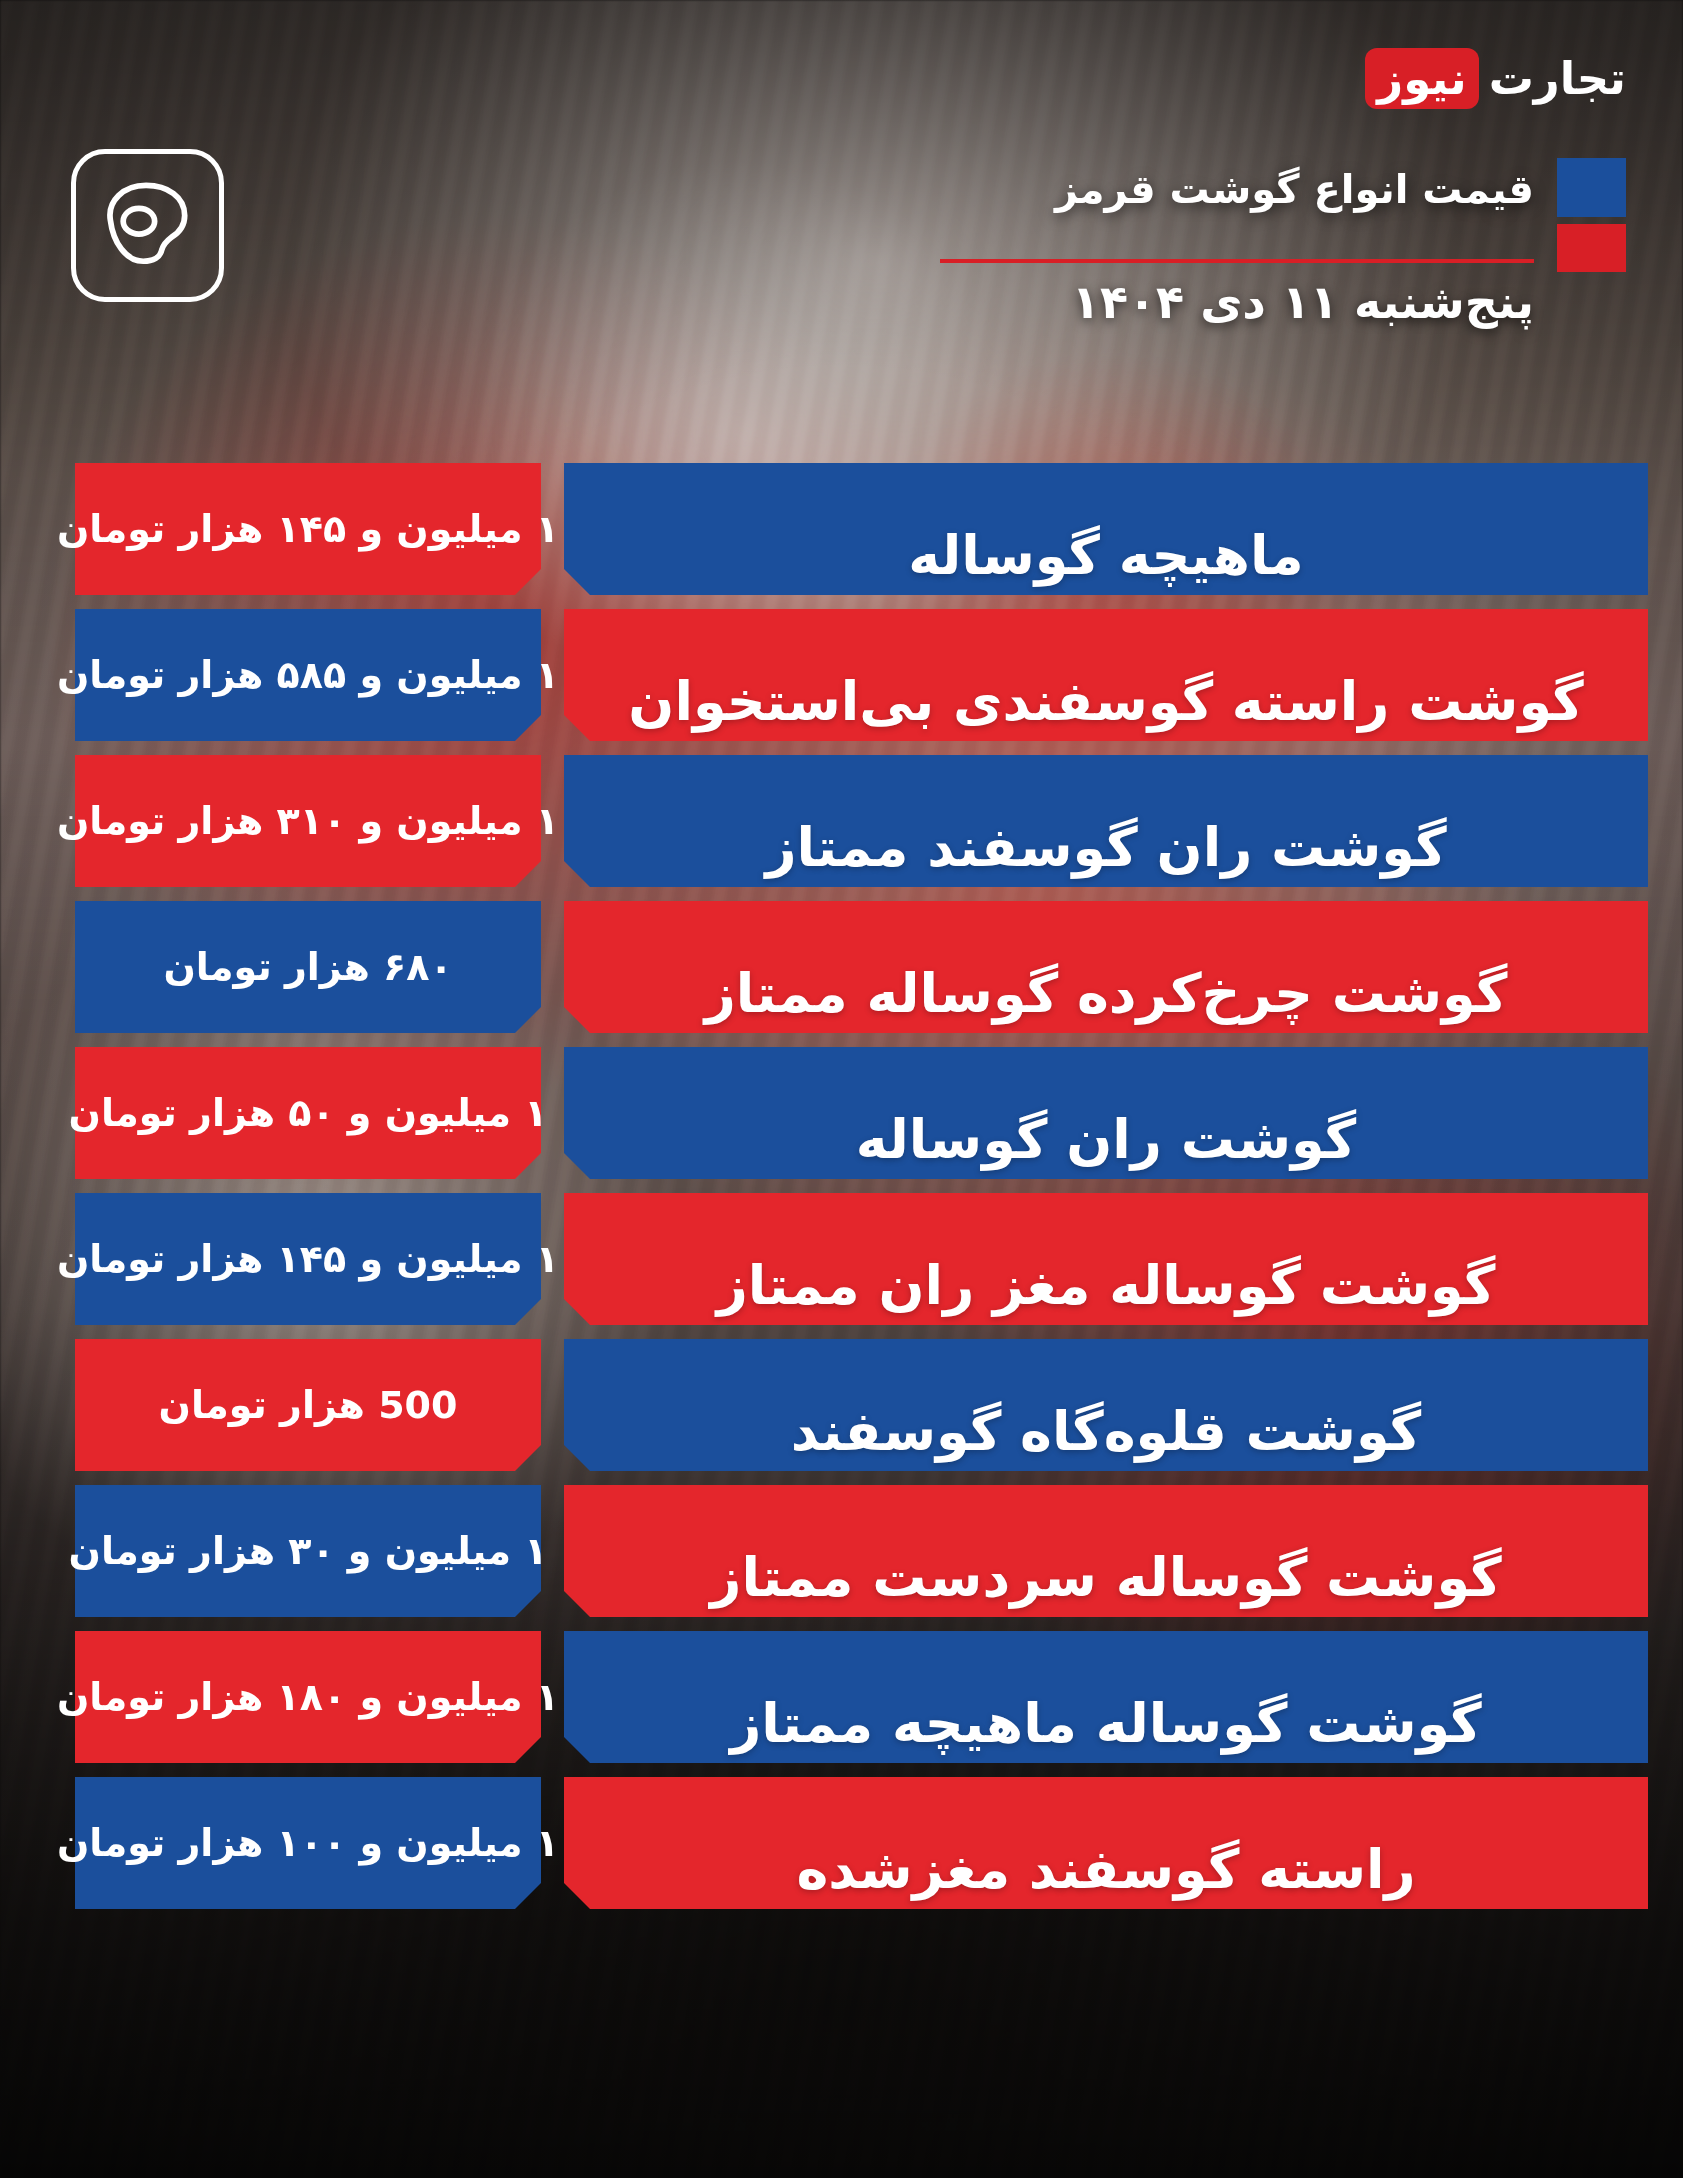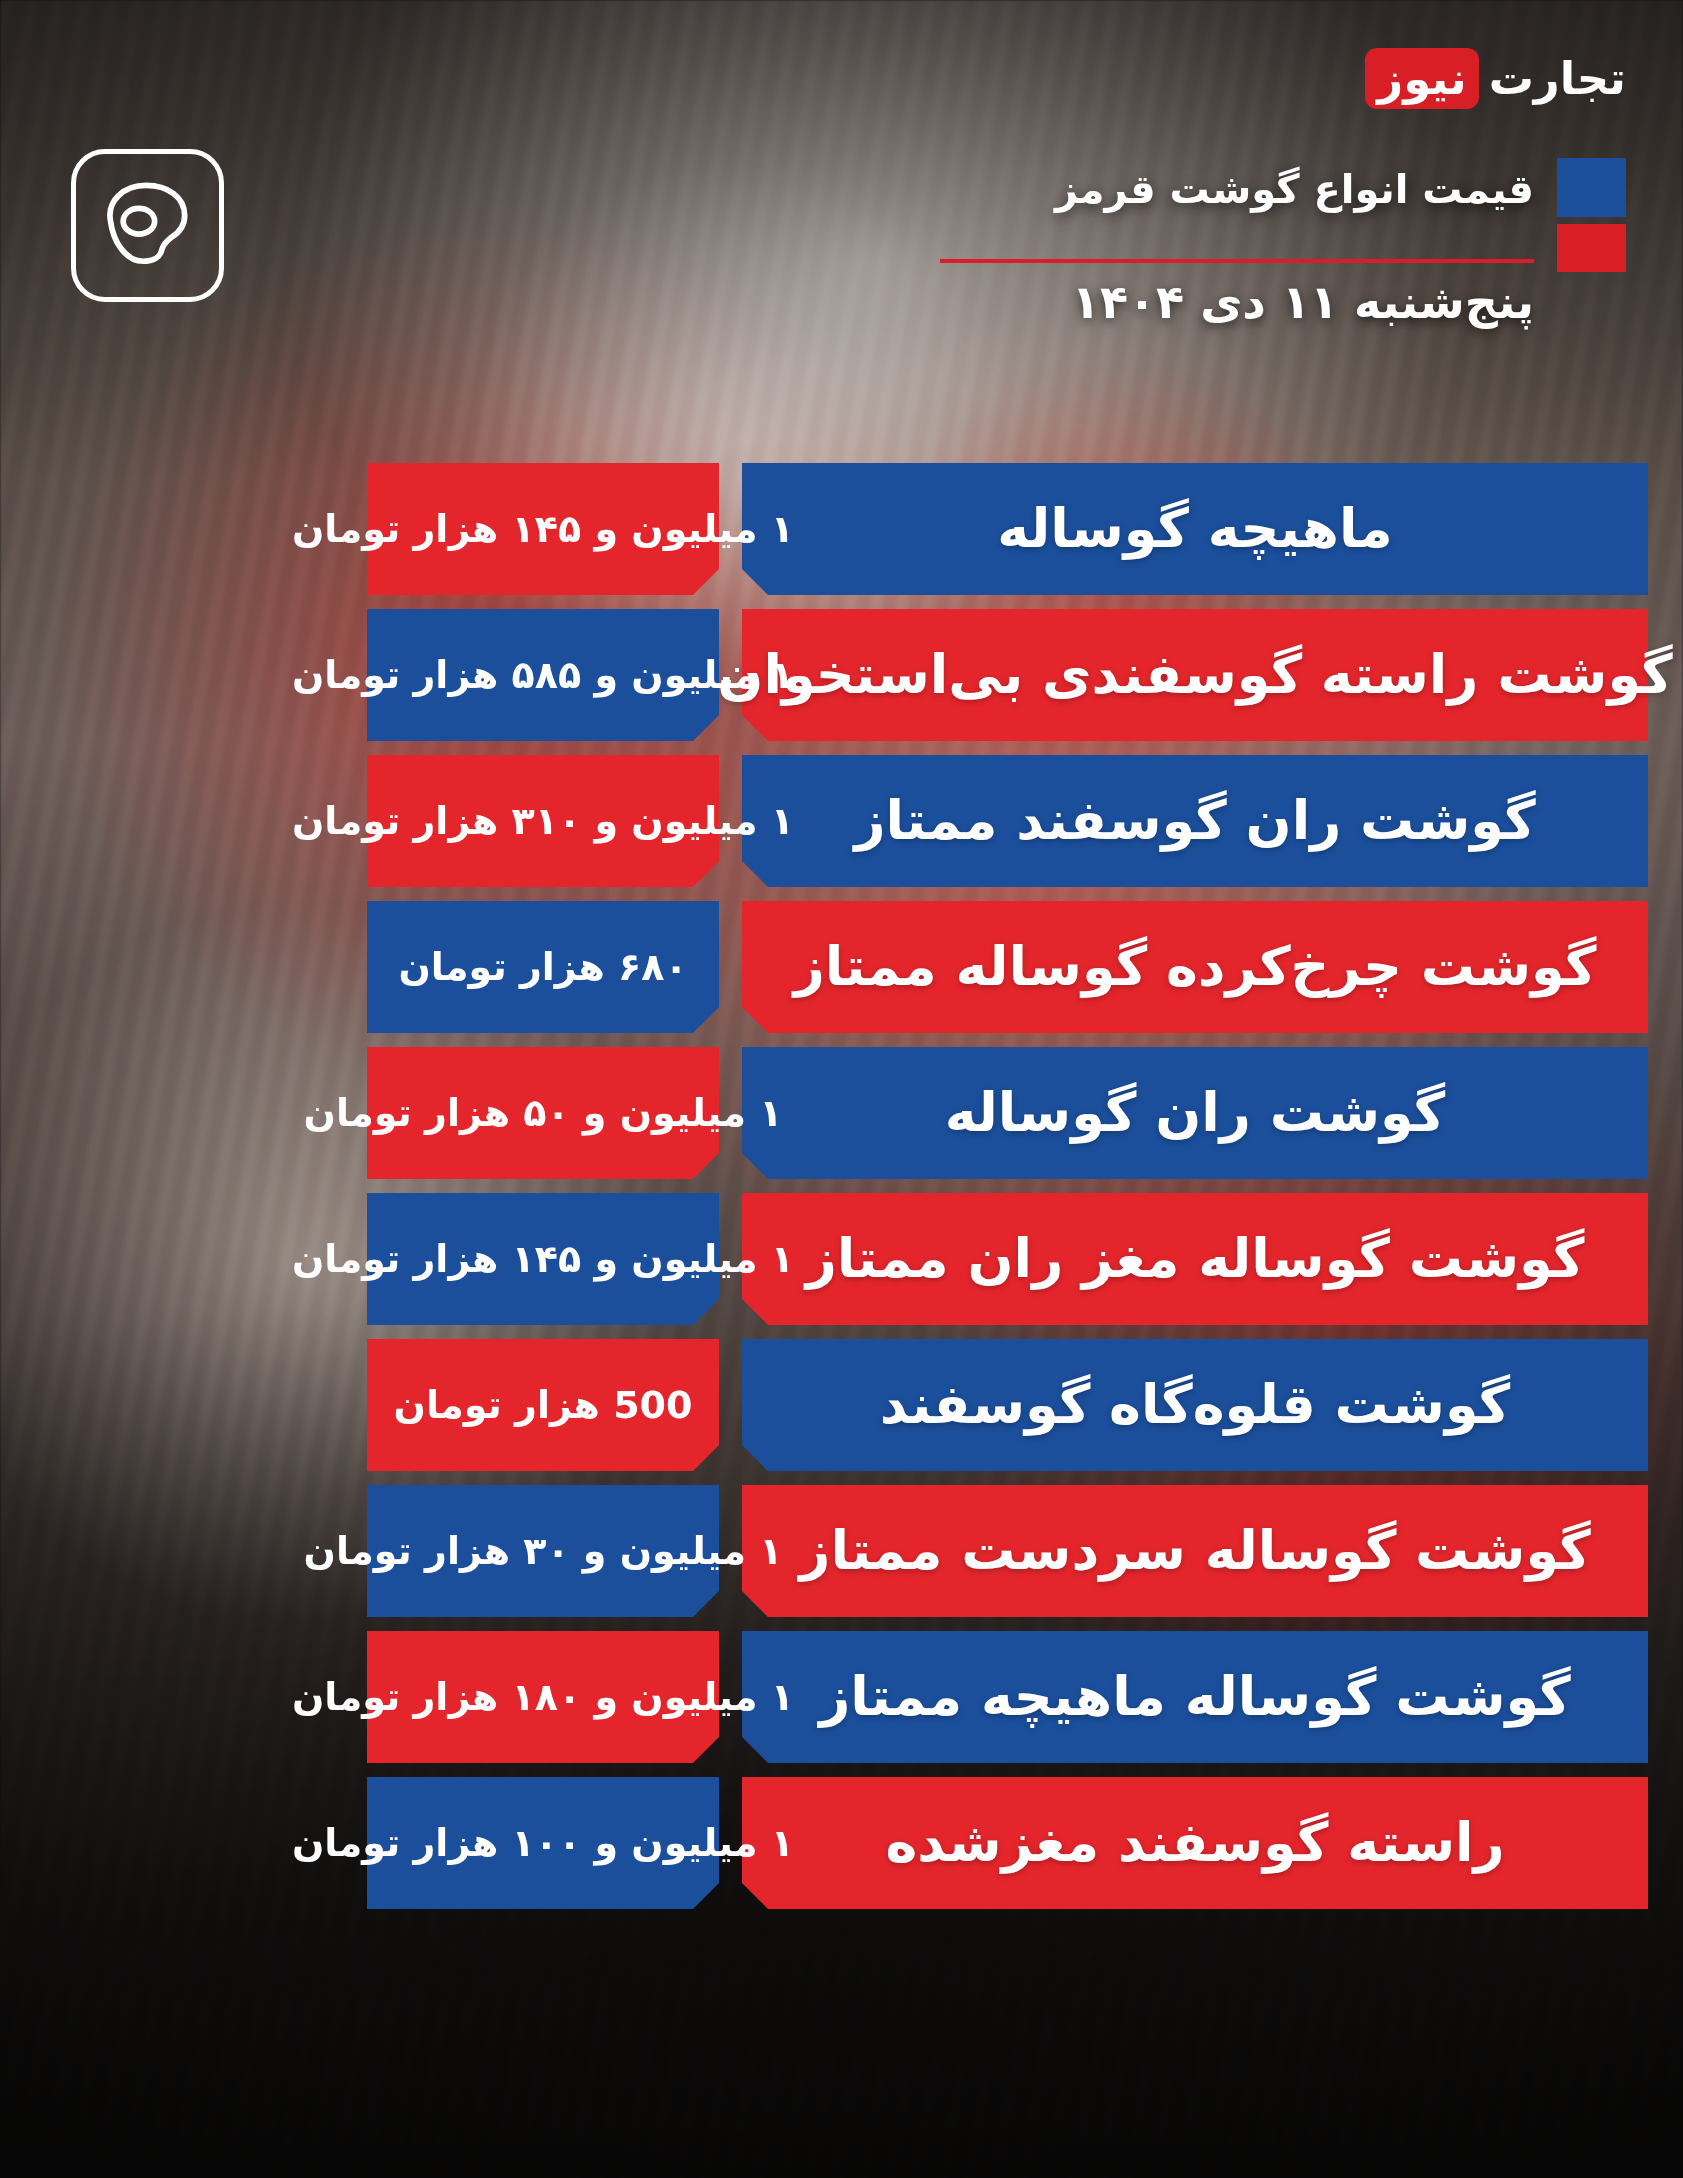--- a/index.html
+++ b/index.html
@@ -141,46 +141,46 @@
   .row {
     position: relative;
     height: 132px;
     display: flex;
     flex-direction: row;
     align-items: stretch;
   }
 
   .name-bar {
     position: relative;
-    width: 906px;
+    width: 1084px;
     margin-right: 35px;
     display: flex;
-    align-items: center;
+    align-items: flex-end;
     justify-content: center;
-    padding: 16px 40px;
+    padding: 8px 40px;
   }
   .name-bar .bar-bg {
     position: absolute;
     inset: 0;
     clip-path: polygon(0 0, 100% 0, 100% 100%, 26px 100%, 0 calc(100% - 26px));
   }
   .name-text {
     position: relative;
     color: #ffffff;
     font-size: 54px;
     font-weight: bold;
     line-height: 1.15;
     text-align: center;
     white-space: nowrap;
     text-shadow: 0 2px 6px rgba(0,0,0,0.25);
   }
 
   .price-bar {
     position: relative;
-    width: 352px;
+    width: 466px;
     margin-right: 23px;
     display: flex;
     align-items: center;
     justify-content: center;
     padding: 0 26px;
   }
   .price-bar .bar-bg {
     position: absolute;
     inset: 0;
     clip-path: polygon(0 0, 100% 0, 100% calc(100% - 26px), calc(100% - 26px) 100%, 0 100%);

